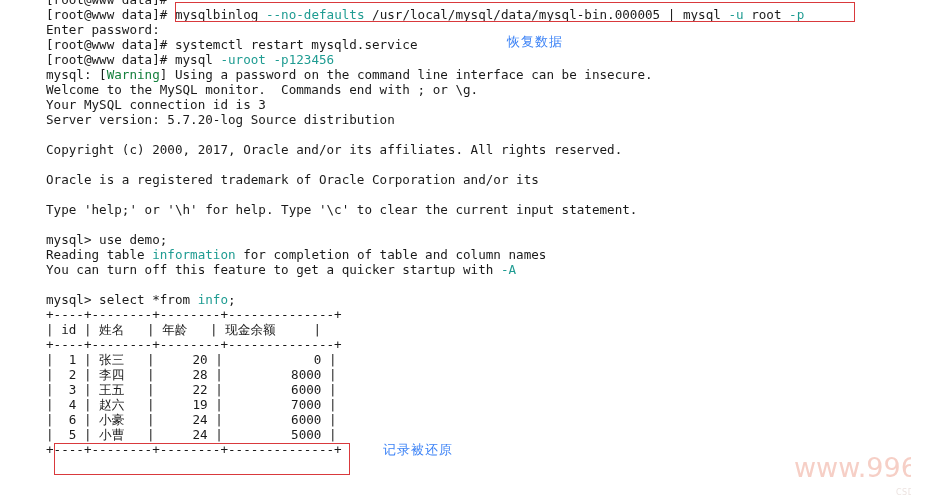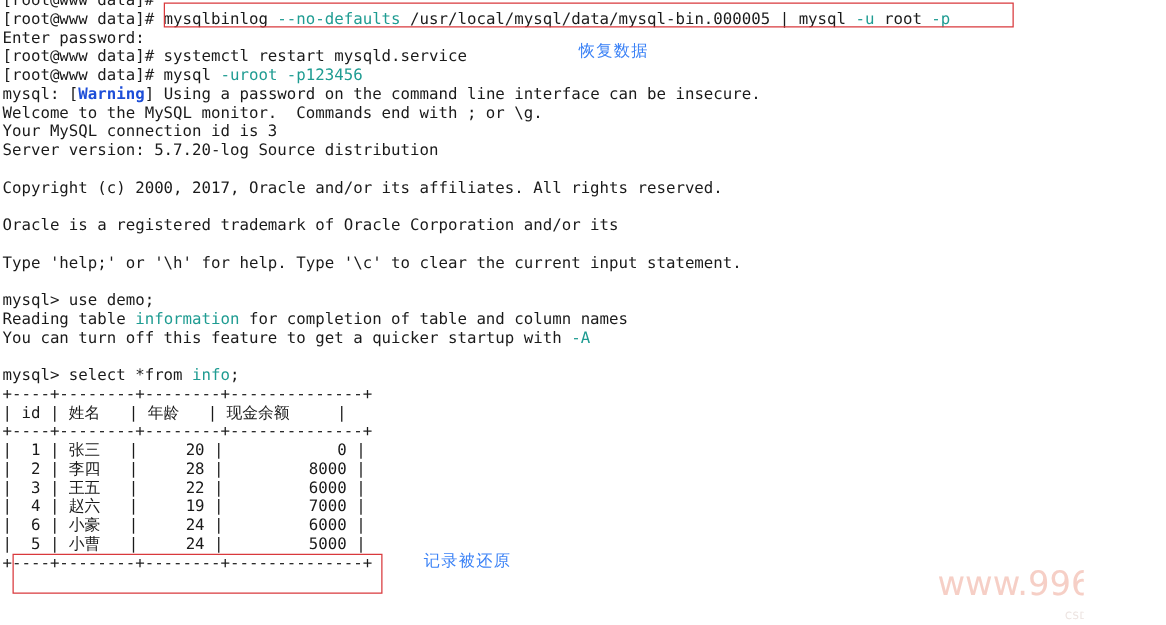--- a/index.html
+++ b/index.html
@@ -18,40 +18,41 @@
     position: relative;
     width: 867px;
     height: 500px;
     background: #ffffff;
     color: #1a1a1a;
     font-family: "DejaVu Sans Mono", "Liberation Mono", monospace;
     font-size: 12.6px;
     line-height: 15px;
     letter-spacing: 0px;
     overflow: hidden;
+    margin-left: 44px;
   }
   .lines {
     position: absolute;
     left: 2px;
     top: -8px;
     width: 931px;
   }
   .ln {
     height: 15px;
     white-space: pre;
     font-family: "DejaVu Sans Mono", "Liberation Mono", monospace;
     font-size: 12.6px;
     line-height: 15px;
     color: #1a1a1a;
   }
   .ln.blank { color: transparent; }
 
   
   .teal   { color: #1f9c92; }
-  .warn   { color: #1d4ed8; font-weight: bold; }
+  .warn   { color: #15803d; }
   .plain  { color: #1a1a1a; }
 
   
   .redbox {
     position: absolute;
     border: 1.6px solid #d9393c;
     box-sizing: border-box;
     pointer-events: none;
   }
   #cmd-box {

